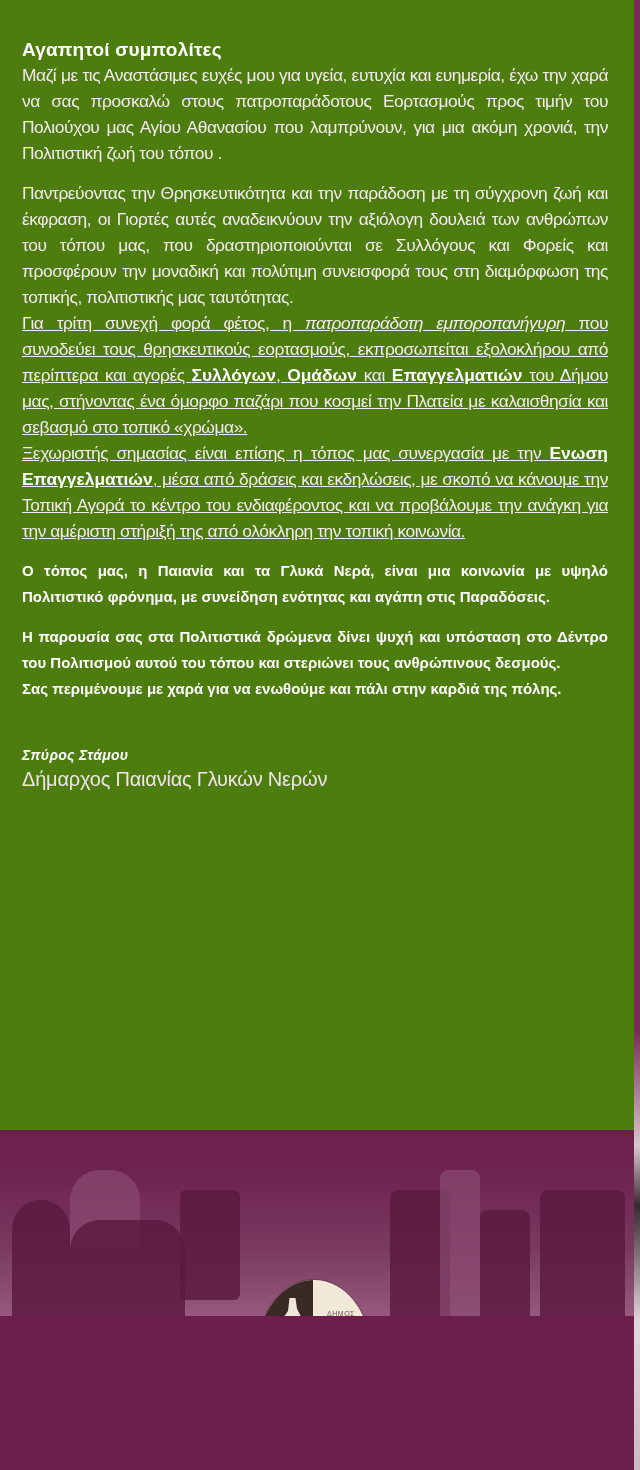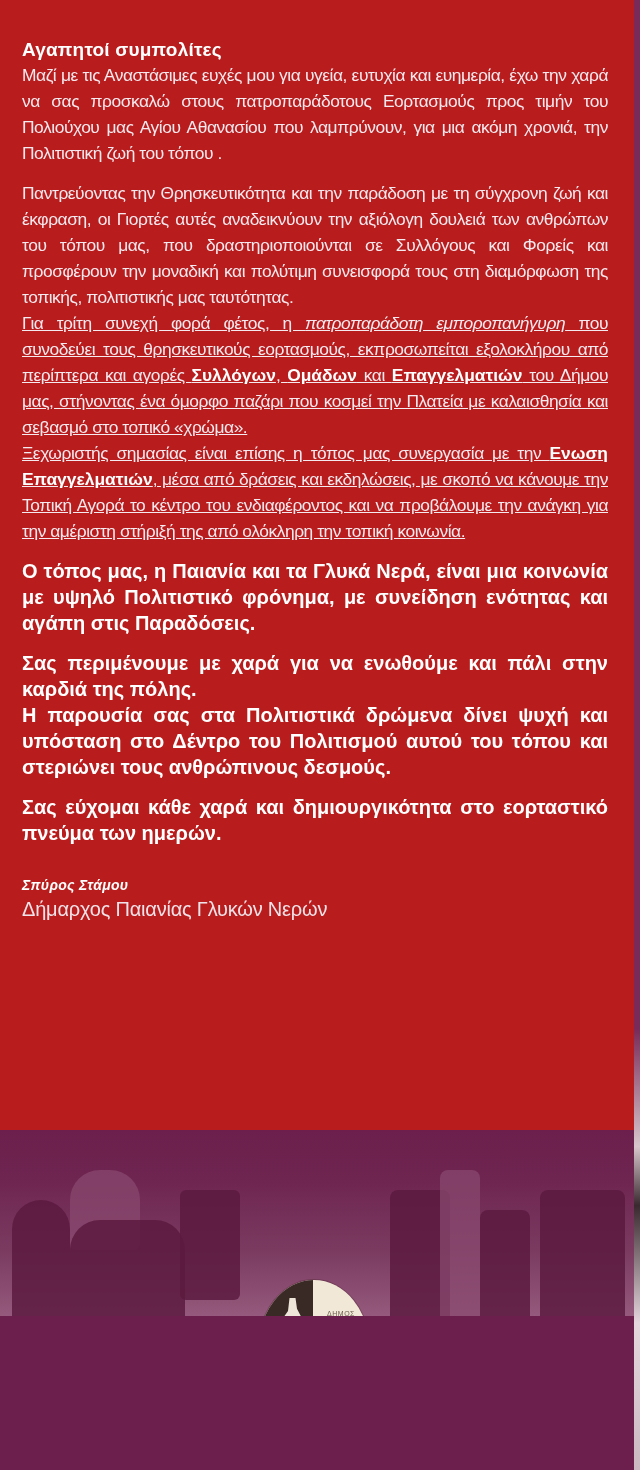--- a/index.html
+++ b/index.html
@@ -5,21 +5,21 @@
     html, body { margin: 0; padding: 0; }
     body {
       width: 640px; height: 1470px; overflow: hidden;
       background: #6c1f4c;
       font-family: "Liberation Sans", sans-serif;
       position: relative;
     }
     .page {
       position: absolute; left: 0; top: 0;
       width: 634px; height: 1316px;
-      background: #b91c1c;
+      background: #4d7c0f;
       overflow: hidden;
     }
     .edge-strip {
       position: absolute; right: 0; top: 0;
       width: 6px; height: 1470px;
       background: linear-gradient(to bottom, #7a2a58 0%, #7a2a58 70%, #d8c6cc 78%, #3a2a30 82%, #e4d6dc 90%, #cbb8c0 100%);
     }
     .letter {
       position: absolute; left: 22px; top: 38px; width: 586px;
       color: #f4eaf0;
@@ -35,21 +35,21 @@
       font-size: 17.4px; line-height: 26px;
       text-align: justify;
       letter-spacing: -0.45px;
       margin: 0;
     }
     .para + .para { margin-top: 0; text-decoration: underline; }
     .gap { height: 14px; }
     .para b { color: #ffffff; font-weight: bold; letter-spacing: 0; }
     .para i { font-style: italic; }
     .bold-para {
-      font-weight: bold; font-size: 20px; line-height: 26px;
+      font-weight: bold; font-size: 15px; line-height: 26px;
       text-align: justify; color: #ffffff; margin: 0; letter-spacing: 0;
     }
     .signature {
       margin-top: 26px;
       font-weight: bold; font-style: italic; font-size: 14px; line-height: 26px;
       color: #ffffff; letter-spacing: 0.3px;
     }
     .signature-title {
       font-size: 20px; line-height: 22px; color: #f0e4ea; letter-spacing: -0.2px;
     }
@@ -115,25 +115,24 @@
     <p class="para">Παντρεύοντας την Θρησκευτικότητα και την παράδοση με τη σύγχρονη ζωή και έκφραση, οι Γιορτές αυτές αναδεικνύουν την αξιόλογη δουλειά των ανθρώπων του τόπου μας, που δραστηριοποιούνται σε Συλλόγους και Φορείς και προσφέρουν την μοναδική και πολύτιμη συνεισφορά τους στη διαμόρφωση της τοπικής, πολιτιστικής μας ταυτότητας.</p>
 
     <p class="para"><span>Για τρίτη συνεχή φορά φέτος, η </span><i>πατροπαράδοτη εμποροπανήγυρη</i><span> που συνοδεύει τους θρησκευτικούς εορτασμούς,  εκπροσωπείται εξολοκλήρου από περίπτερα και αγορές </span><b>Συλλόγων</b><span>, </span><b>Ομάδων</b><span> και </span><b>Επαγγελματιών</b><span> του Δήμου μας, στήνοντας ένα όμορφο παζάρι που κοσμεί την Πλατεία με καλαισθησία και σεβασμό στο τοπικό «χρώμα».</span></p>
 
     <p class="para"><span>Ξεχωριστής σημασίας είναι επίσης η τόπος μας συνεργασία με την </span><b>Ενωση Επαγγελματιών</b><span>, μέσα από δράσεις και εκδηλώσεις, με σκοπό να κάνουμε την Τοπική Αγορά το κέντρο του ενδιαφέροντος και να προβάλουμε την ανάγκη για την αμέριστη στήριξή της από ολόκληρη την τοπική κοινωνία.</span></p>
     <div class="gap"></div>
 
     <p class="bold-para">Ο τόπος μας, η Παιανία και τα Γλυκά Νερά, είναι μια κοινωνία με υψηλό Πολιτιστικό φρόνημα, με συνείδηση ενότητας  και αγάπη στις Παραδόσεις.</p>
     <div class="gap"></div>
 
+    <p class="bold-para">Η παρουσία σας στα Πολιτιστικά δρώμενα δίνει ψυχή και υπόσταση στο Δέντρο του Πολιτισμού αυτού του τόπου και στεριώνει τους ανθρώπινους δεσμούς.</p>
     <p class="bold-para">Σας περιμένουμε με χαρά για να ενωθούμε και πάλι στην καρδιά της πόλης.</p>
-    <p class="bold-para">Η παρουσία σας στα Πολιτιστικά δρώμενα δίνει ψυχή και υπόσταση στο Δέντρο του Πολιτισμού αυτού του τόπου και στεριώνει τους ανθρώπινους δεσμούς.</p>
     <div class="gap"></div>
 
-    <p class="bold-para">Σας εύχομαι κάθε χαρά και δημιουργικότητα στο εορταστικό πνεύμα των ημερών.</p>
 
     <div class="signature">Σπύρος Στάμου</div>
     <div class="signature-title">Δήμαρχος Παιανίας  Γλυκών Νερών</div>
   </div>
 
   <div class="photo">
     <div class="figure" style="left:12px;top:70px;width:58px;height:130px;"></div>
     <div class="figure light" style="left:70px;top:40px;width:70px;height:80px;"></div>
     <div class="figure" style="left:70px;top:90px;width:115px;height:110px;"></div>
     <div class="figure" style="left:180px;top:60px;width:60px;height:110px;border-radius:6px;"></div>

